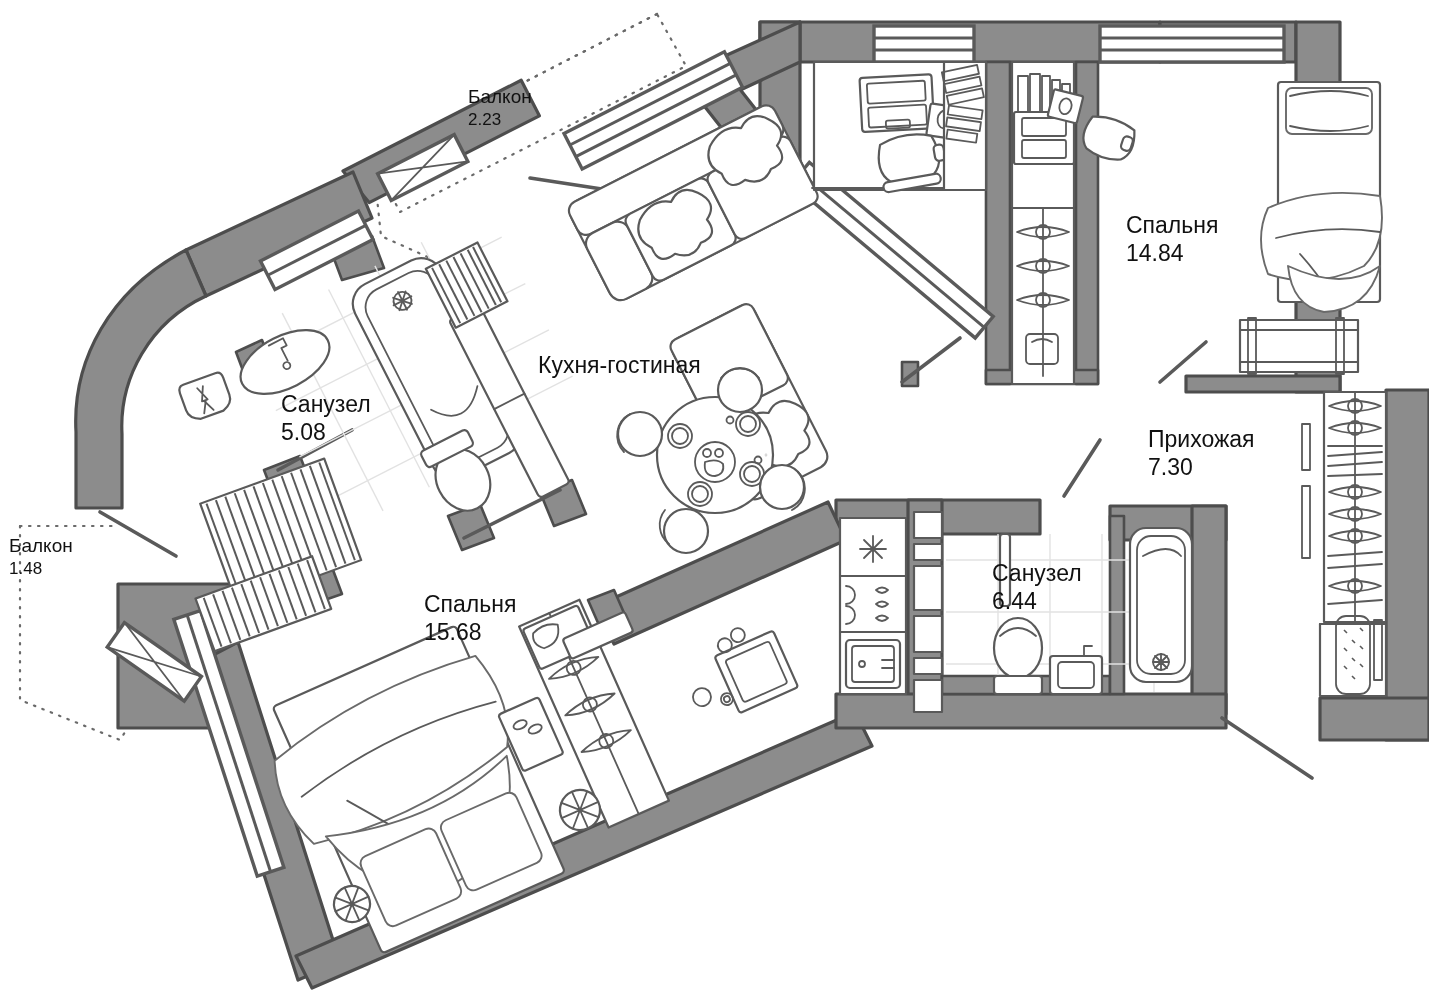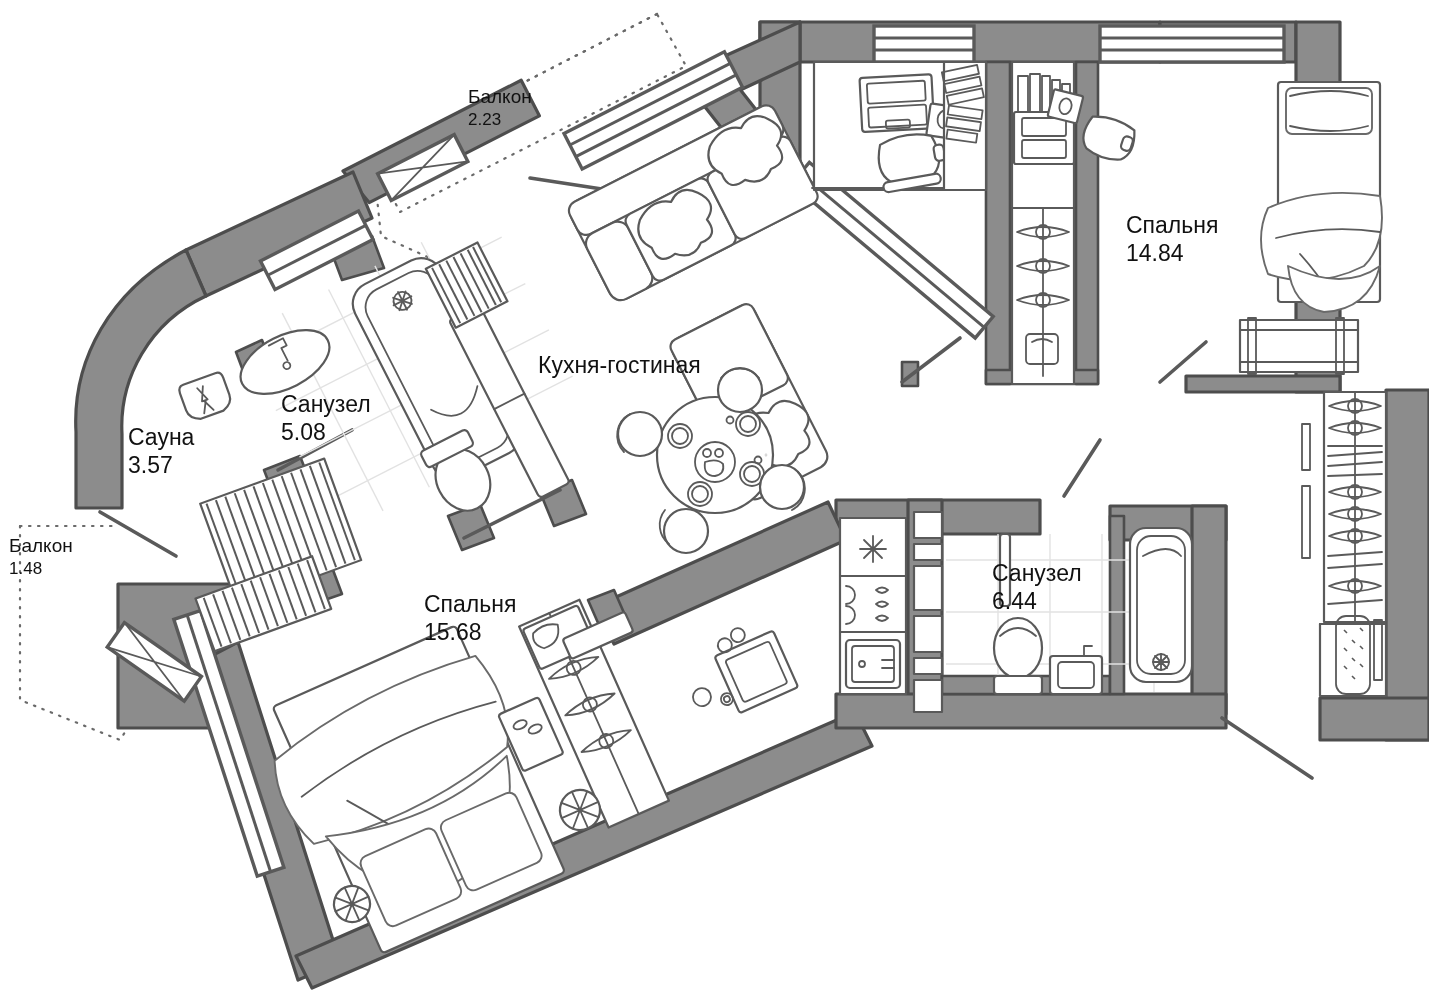--- a/index.html
+++ b/index.html
@@ -595,30 +595,30 @@
   <div class="label-group" style="left:538px; top:320px; width:220px;margin-top:32px;">
     <div class="label-name">Кухня-гостиная</div>
   </div>
 
 
   <div class="label-group" style="left:1126px; top:212px; width:140px;">
     <div class="label-name">Спальня</div>
     <div class="label-area">14.84</div>
   </div>
 
+  <div class="label-group" style="left:1148px; top:426px; width:160px;">
+    <div class="label-name">Прихожая</div>
+    <div class="label-area">7.30</div>
+  </div>
 
   <div class="label-group" style="left:281px; top:391px; width:140px;">
     <div class="label-name">Санузел</div>
     <div class="label-area">5.08</div>
   </div>
 
-  <div class="label-group" style="left:128px; top:424px; width:124px;">
-    <div class="label-name">Сауна</div>
-    <div class="label-area">3.57</div>
-  </div>
 
   <div class="label-group label-small" style="left:9px; top:535px; width:120px;">
     <div class="label-name">Балкон</div>
     <div class="label-area">1.48</div>
   </div>
 
   <div class="label-group" style="left:424px; top:591px; width:140px;">
     <div class="label-name">Спальня</div>
     <div class="label-area">15.68</div>
   </div>

